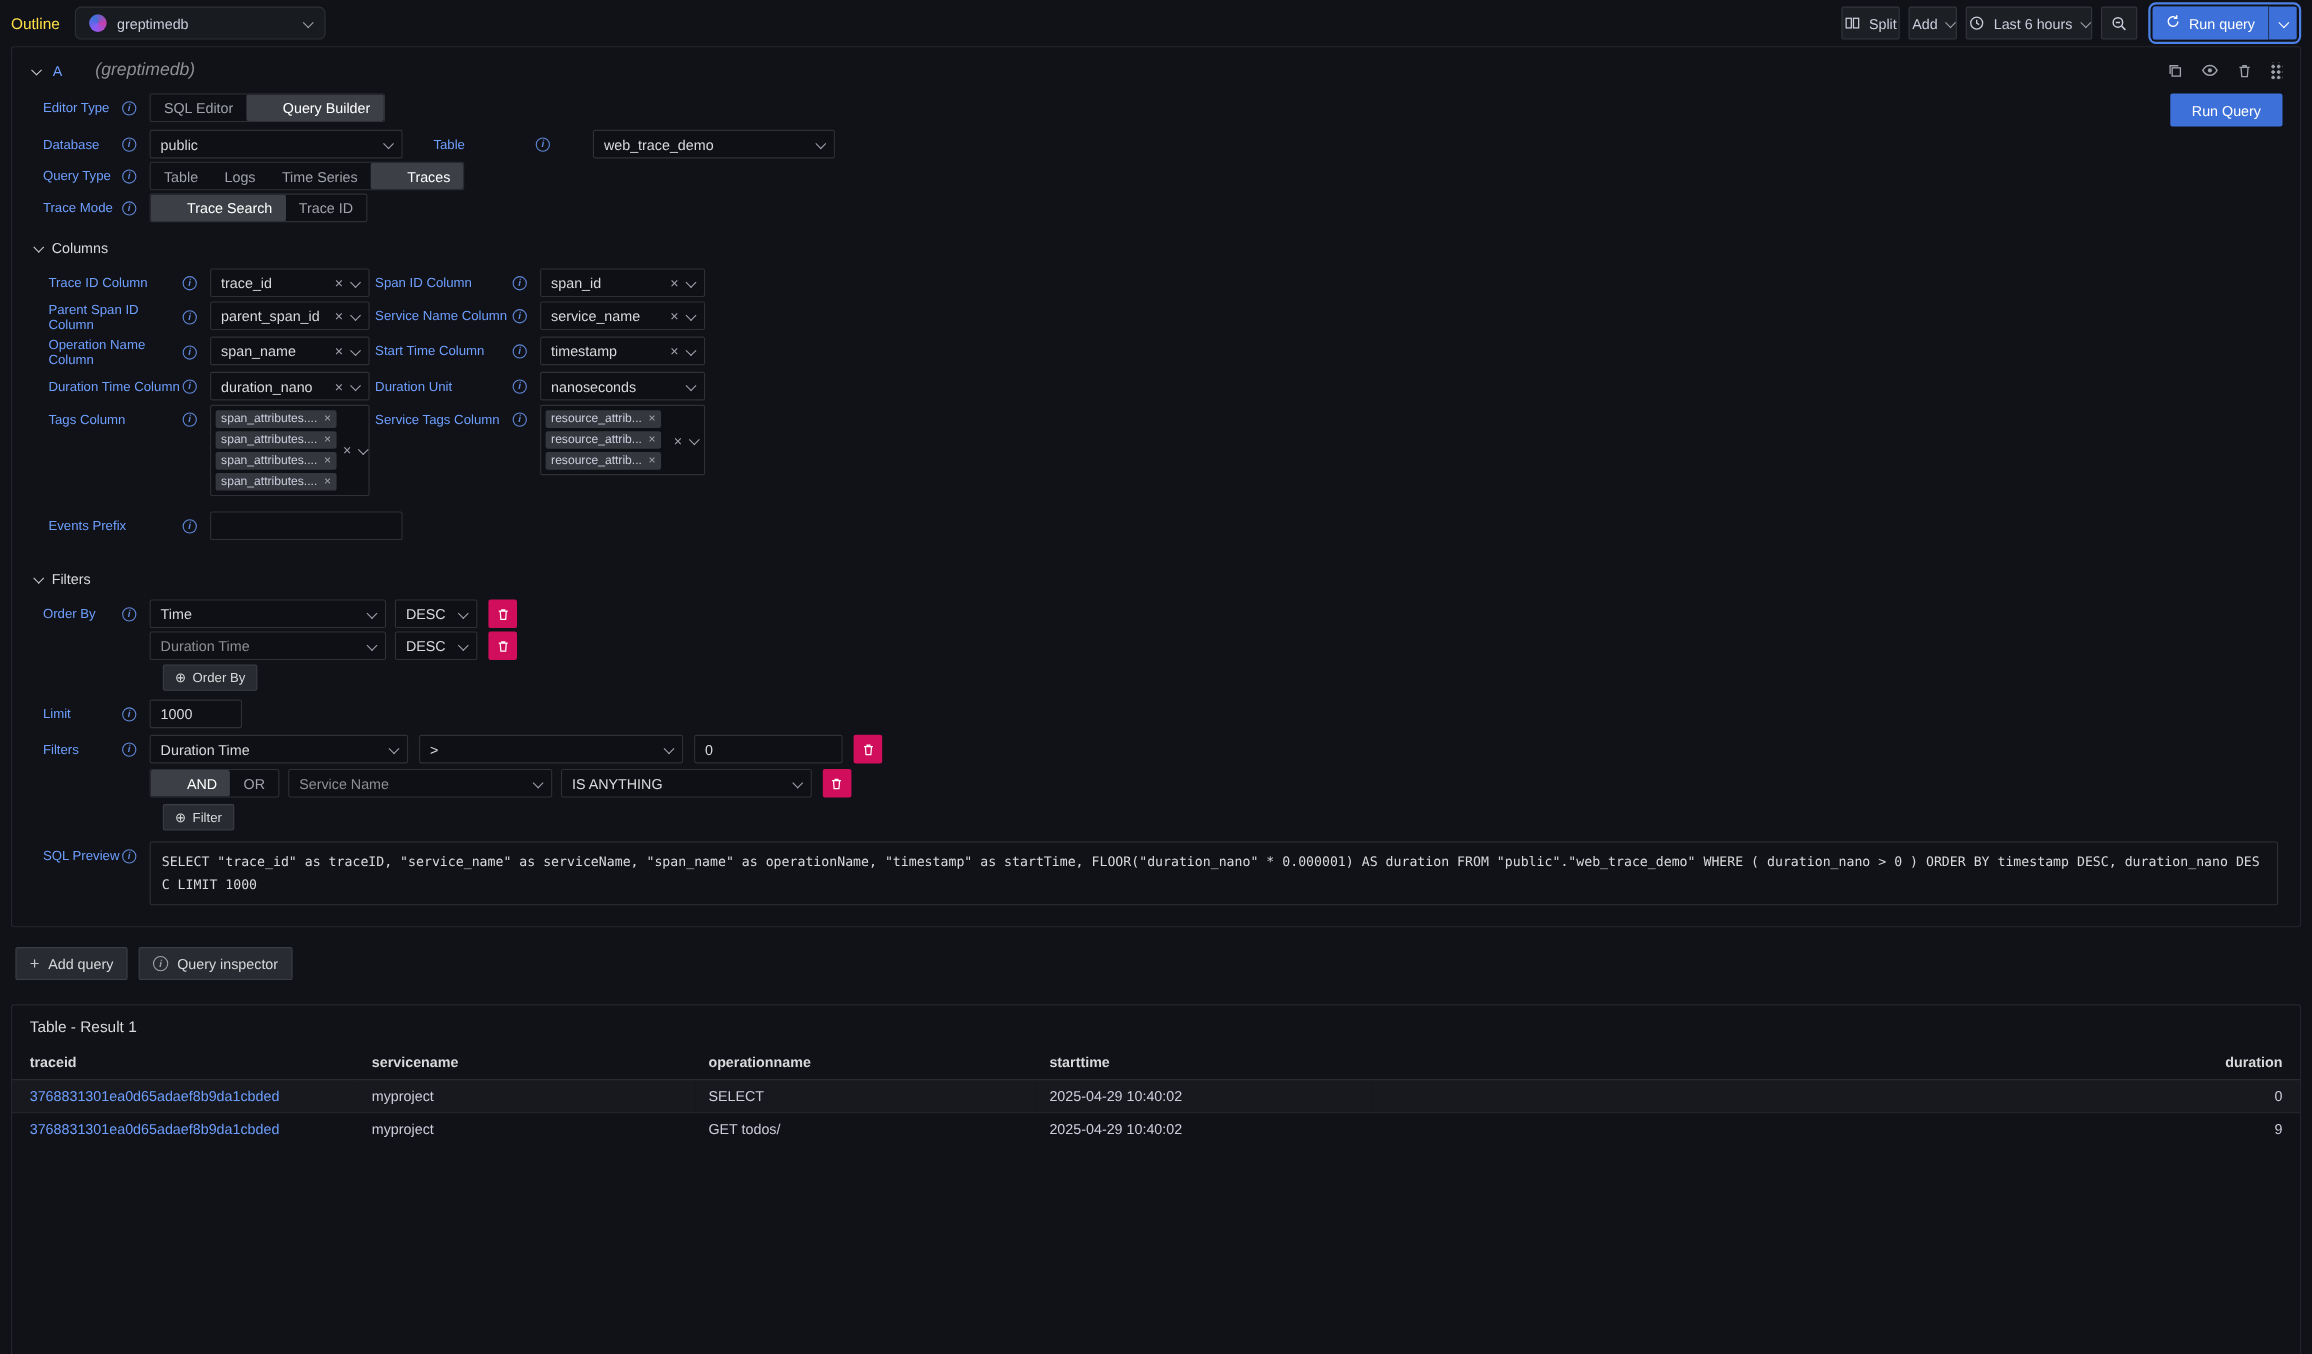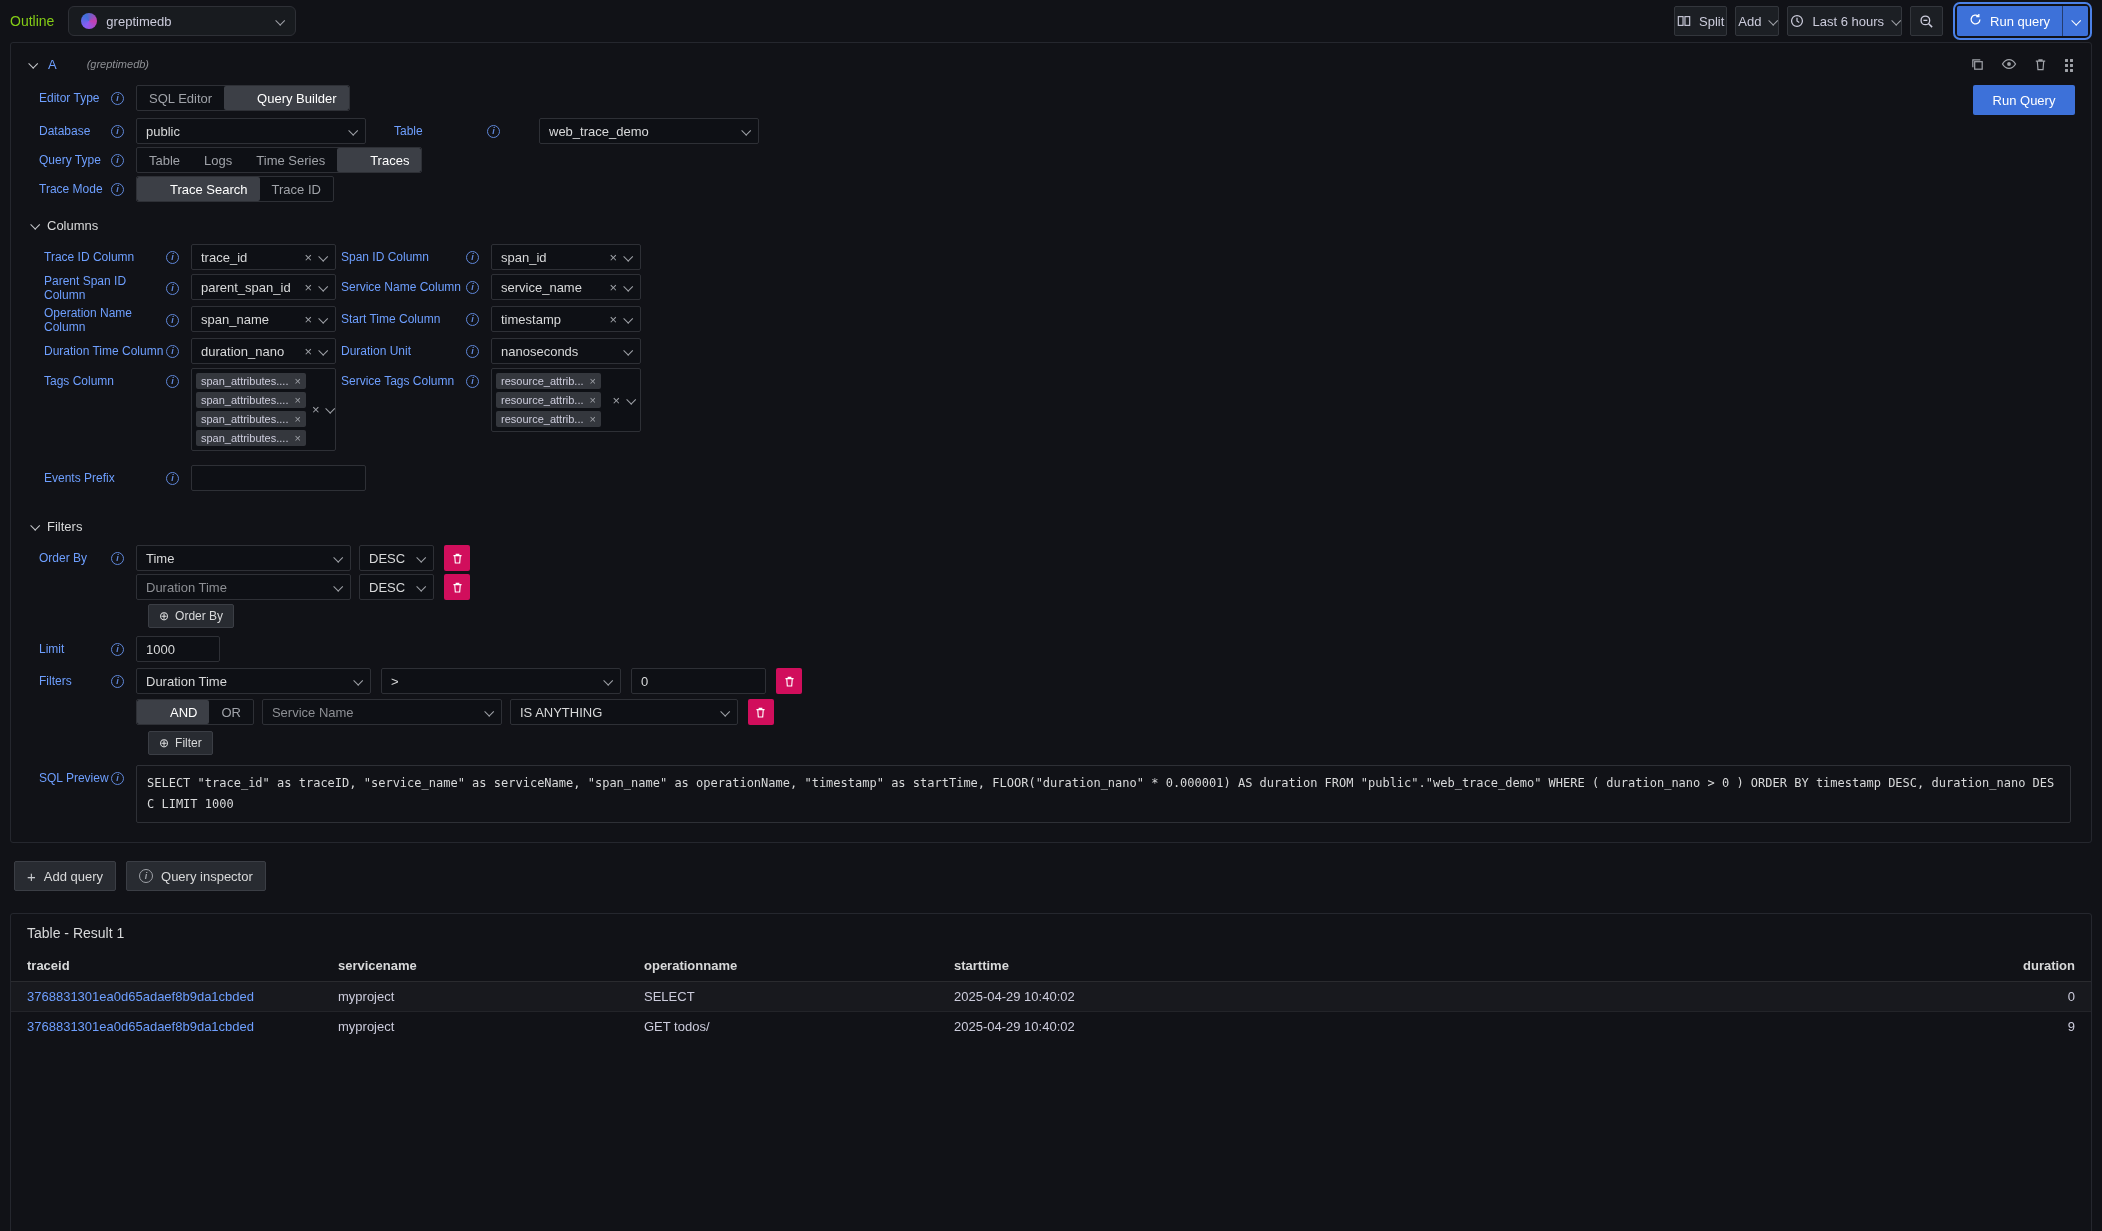--- a/index.html
+++ b/index.html
@@ -2,21 +2,21 @@
 <html><head>
 <meta charset="utf-8">
 <style>
   *{box-sizing:border-box;margin:0;padding:0;}
   html,body{background:#111217;}
   body{font-family:"Liberation Sans",sans-serif;color:#ccccdc;font-size:13px;}
   .screen{width:2102px;height:1231px;position:relative;overflow:hidden;background:#111217;}
 
   
   .topbar{display:flex;align-items:center;height:42px;padding:0 14px 0 6px;gap:10px;}
-  .outline-label{font-size:14px;color:#84cc16;padding:0 4px;}
+  .outline-label{font-size:14px;color:#fde047;padding:0 4px;}
   .ds-picker{display:flex;align-items:center;gap:9px;height:30px;background:#181b1f;border:1px solid #2e3036;border-radius:6px;padding:0 12px;min-width:228px;cursor:pointer;}
   .ds-logo{width:16px;height:16px;border-radius:50%;background:conic-gradient(from 210deg,#8a5cf5,#3d71d9,#c43fae,#8a5cf5);flex:0 0 auto;}
   .chev{display:inline-block;width:7px;height:7px;border-right:1.4px solid #9fa2a8;border-bottom:1.4px solid #9fa2a8;transform:rotate(45deg) translateY(-1px);}
   .chev.white{border-color:#fff;}
   .chev.lbl-c{border-color:#c7c9cd;}
   .ds-picker .chev{margin-left:auto;}
   .topbar-right{margin-left:auto;display:flex;align-items:center;gap:8px;}
   .tb-btn{display:inline-flex;align-items:center;gap:8px;height:30px;padding:0 2px;background:#1c1f24;border:1px solid #33363c;border-radius:2px;color:#ccccdc;font-size:13px;cursor:pointer;}
   .tb-btn svg{display:block;}
   .icon-only{padding:0 8px;}
@@ -24,21 +24,21 @@
   .run-main{display:inline-flex;align-items:center;gap:8px;height:30px;padding:0 12px;background:#3d71d9;border:none;border-radius:2px 0 0 2px;color:#fff;font-size:13px;font-weight:500;cursor:pointer;}
   .run-caret{width:26px;height:30px;background:#3d71d9;border:none;border-left:1px solid rgba(17,18,23,.55);border-radius:0 2px 2px 0;display:flex;align-items:center;justify-content:center;cursor:pointer;}
 
   
   .page{padding:0 10px;}
   .panel{border:1px solid #25272e;border-radius:3px;}
   .qpanel{padding:8px 16px 16px 18px;}
 
   .qheader{display:flex;align-items:center;gap:12px;height:26px;margin-bottom:8px;}
   .qref{color:#6e9fff;font-size:13px;font-weight:500;cursor:pointer;}
-  .qhint{color:#8d8f94;font-size:11px;font-style:italic;margin-left:18px;}
+  .qhint{color:#8d8f94;font-size:16px;font-style:italic;margin-left:18px;}
   .qicons{margin-left:auto;display:flex;align-items:center;gap:16px;color:#9fa2a8;}
   .qicons span{cursor:pointer;display:flex;}
   .grip{width:11px;height:15px;background-image:radial-gradient(circle,#9fa2a8 1.4px,transparent 1.6px);background-size:5px 5px;background-position:0 1px;}
 
   
   .frow{display:flex;align-items:flex-start;margin:0 0 3px 10px;}
   .lbl{display:flex;align-items:center;justify-content:space-between;width:97px;min-height:26px;padding-right:12px;color:#6e9fff;font-size:12px;font-weight:500;gap:0;flex:0 0 auto;}
   .info{width:13px;height:13px;border-radius:50%;border:1.2px solid #5f87d9;color:#5f87d9;font-size:9px;font-style:italic;font-weight:700;display:inline-flex;align-items:center;justify-content:center;flex:0 0 auto;line-height:1;}
   .spacer-lbl{width:97px;flex:0 0 auto;}
 

